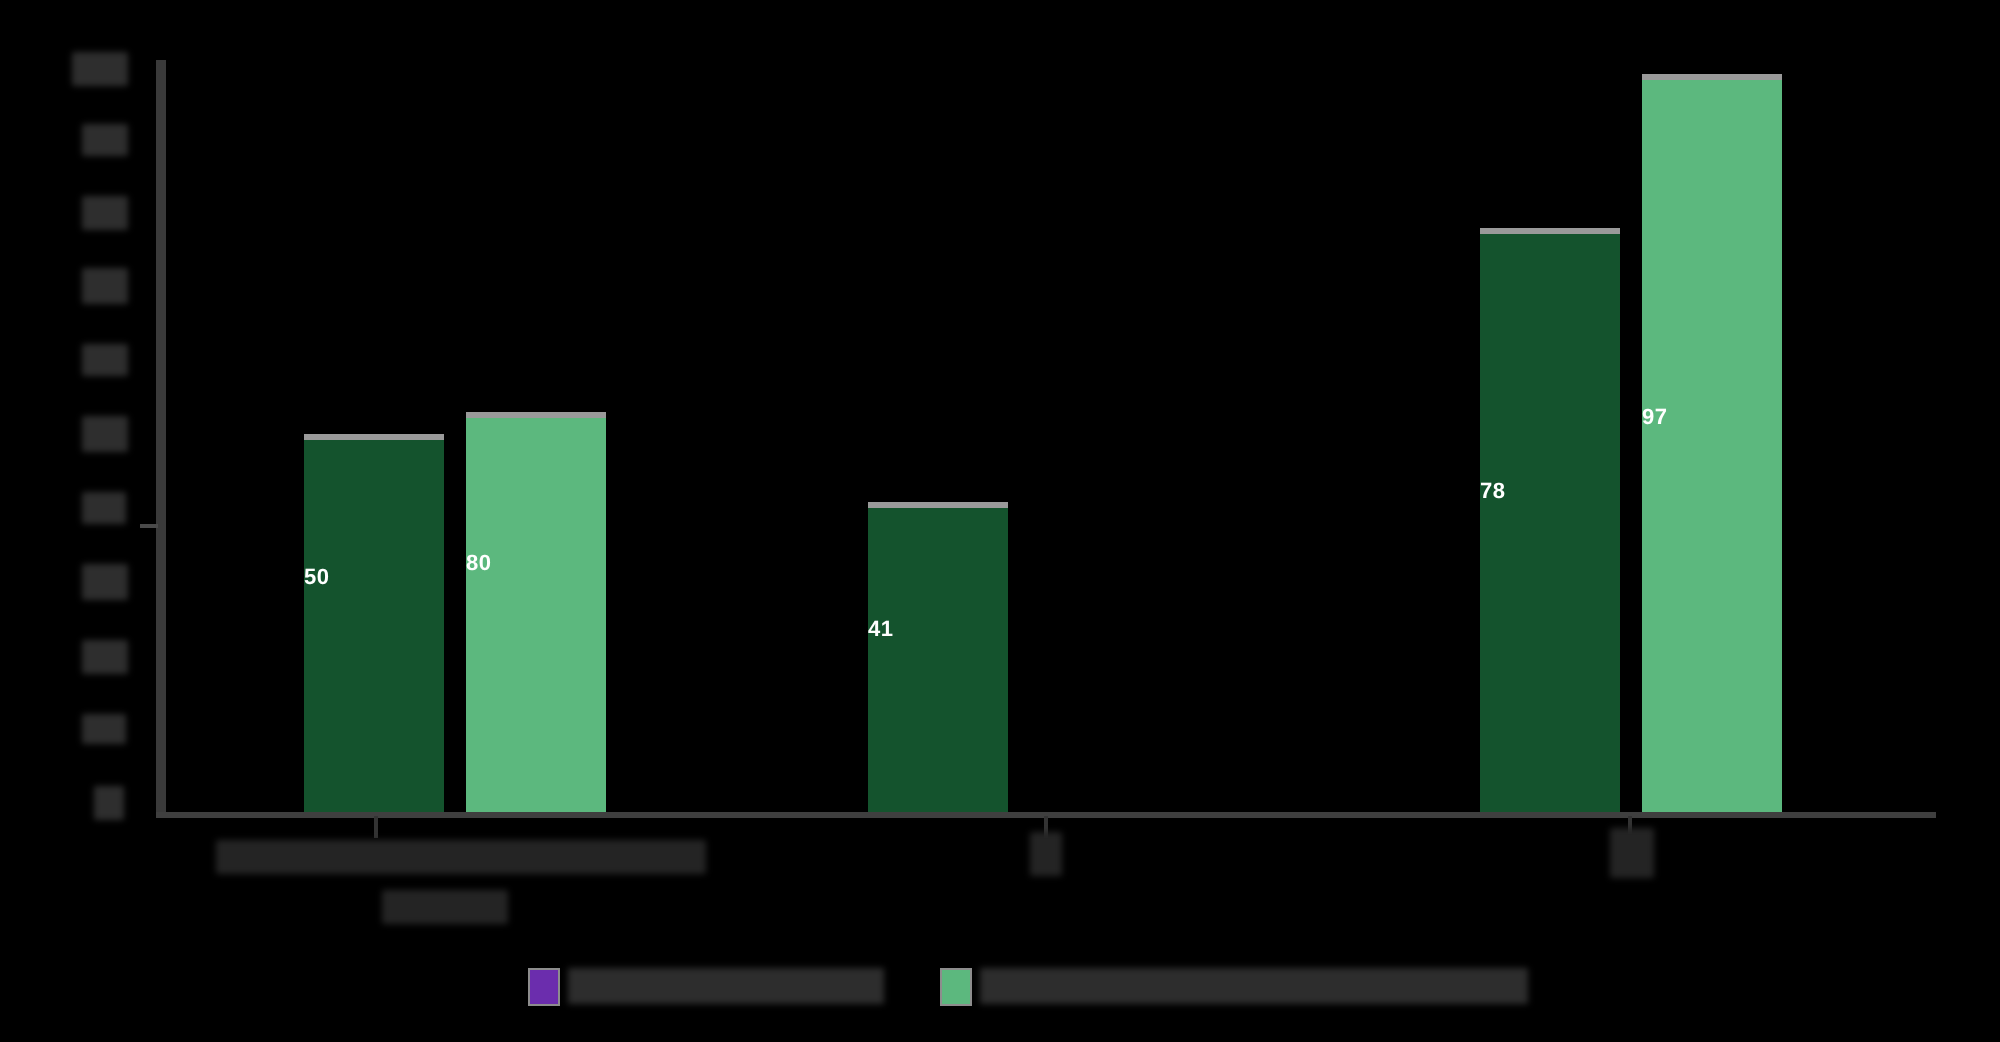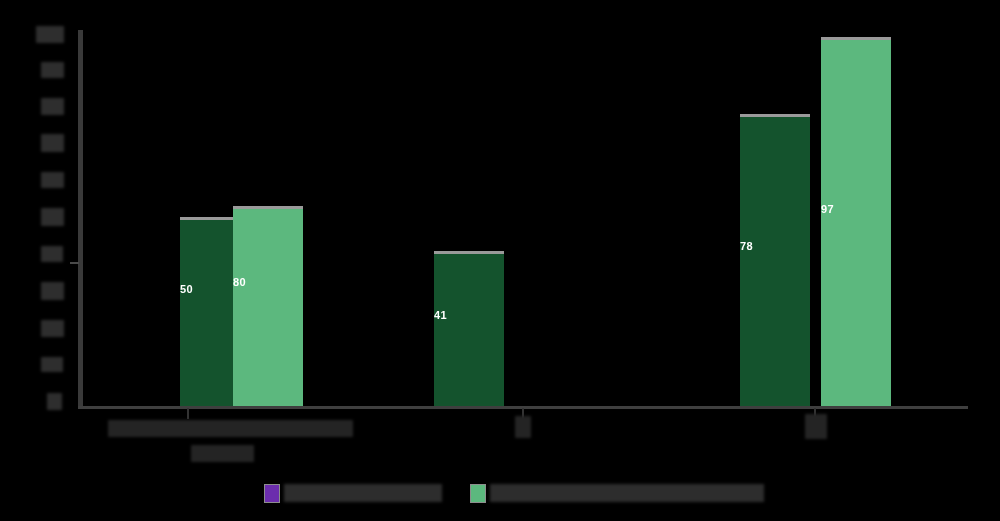--- a/index.html
+++ b/index.html
@@ -145,21 +145,21 @@
       <div class="redacted" style="left: 41px; top: 172px; width: 23px; height: 16px;"></div>
       <div class="redacted" style="left: 41px; top: 208px; width: 23px; height: 18px;"></div>
       <div class="redacted" style="left: 41px; top: 246px; width: 22px; height: 16px;"></div>
       <div class="redacted" style="left: 41px; top: 282px; width: 23px; height: 18px;"></div>
       <div class="redacted" style="left: 41px; top: 320px; width: 23px; height: 17px;"></div>
       <div class="redacted" style="left: 41px; top: 357px; width: 22px; height: 15px;"></div>
       <div class="redacted" style="left: 47px; top: 393px; width: 15px; height: 17px;"></div>
     </div>
 
   <div class="plot-area" id="plot-area">
-      <div class="bar series-a" style="left: 69px; width: 70px; height: 190px; margin-left: 28px;">
+      <div class="bar series-a" style="left: 69px; width: 70px; height: 190px;">
         <div class="bar-value" style="bottom: 112px;">50</div>
       </div>
       <div class="bar series-b" style="left: 150px; width: 70px; height: 201px;">
         <div class="bar-value" style="bottom: 119px;">80</div>
       </div>
       <div class="bar series-a" style="left: 351px; width: 70px; height: 156px;">
         <div class="bar-value" style="bottom: 86px;">41</div>
       </div>
       <div class="bar series-a" style="left: 657px; width: 70px; height: 293px;">
         <div class="bar-value" style="bottom: 155px;">78</div>

